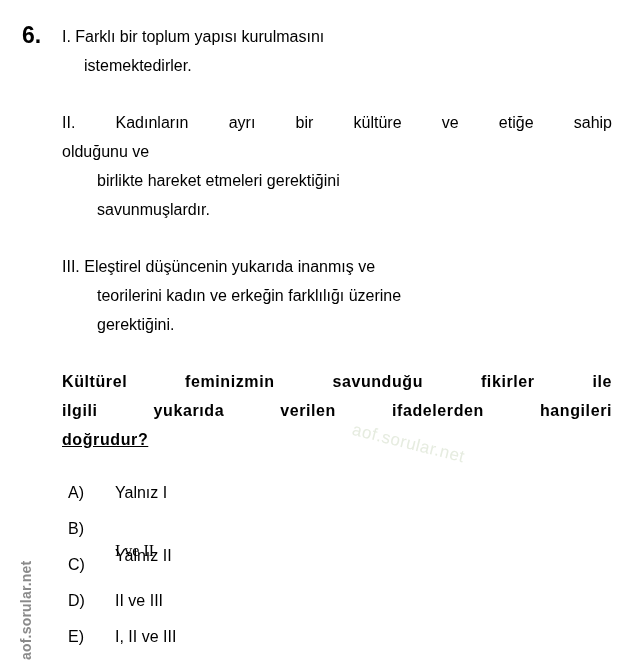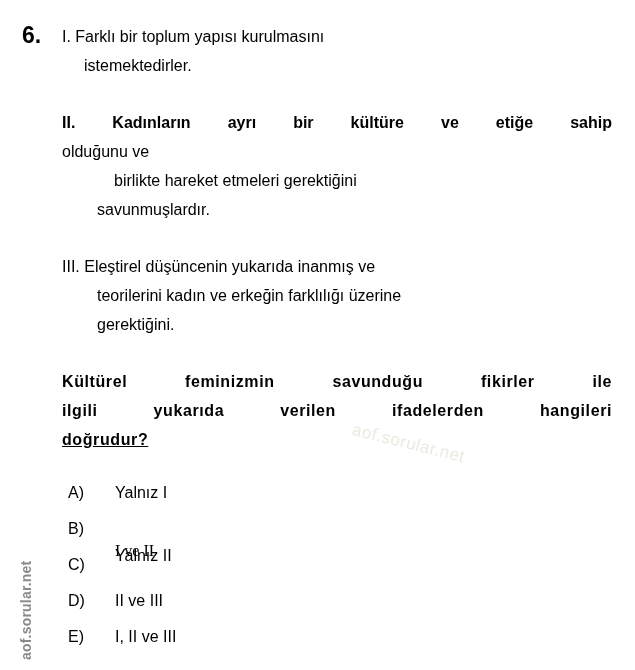--- a/index.html
+++ b/index.html
@@ -57,23 +57,23 @@
   </style>
 </head>
 <body>
 
 <div>
   <span class="abs qnum">6.</span>
 
   <span class="abs txt" style="left:62px; top:22px;">I. Farklı bir toplum yapısı kurulmasını</span>
   <span class="abs txt" style="left:84px; top:51px;">istemektedirler.</span>
 
-  <span class="abs txt justified" style="left:62px; top:108px; word-spacing:8px;font-weight:bold;">II.  Kadınların ayrı bir kültüre ve etiğe sahip</span>
+  <span class="abs txt justified" style="left:62px; top:108px; word-spacing:8px;">II.  Kadınların ayrı bir kültüre ve etiğe sahip</span>
   <span class="abs txt" style="left:62px; top:137px;">olduğunu ve</span>
-  <span class="abs txt" style="left:114px; top:166px;text-align:right;">birlikte hareket etmeleri gerektiğini</span>
+  <span class="abs txt" style="left:97px; top:166px;text-align:right;">birlikte hareket etmeleri gerektiğini</span>
   <span class="abs txt" style="left:97px; top:195px;">savunmuşlardır.</span>
 
   <span class="abs txt" style="left:62px; top:252px;">III. Eleştirel düşüncenin yukarıda inanmış ve</span>
   <span class="abs txt" style="left:97px; top:281px;">teorilerini kadın ve erkeğin farklılığı üzerine</span>
   <span class="abs txt" style="left:97px; top:310px;">gerektiğini.</span>
 
   <span class="abs txt bold justified" style="left:62px; top:367px;">Kültürel feminizmin savunduğu fikirler ile</span>
   <span class="abs txt bold justified" style="left:62px; top:396px;">ilgili yukarıda verilen ifadelerden hangileri</span>
   <span class="abs txt bold" style="left:62px; top:425px;text-decoration:underline;">doğrudur?</span>
 

